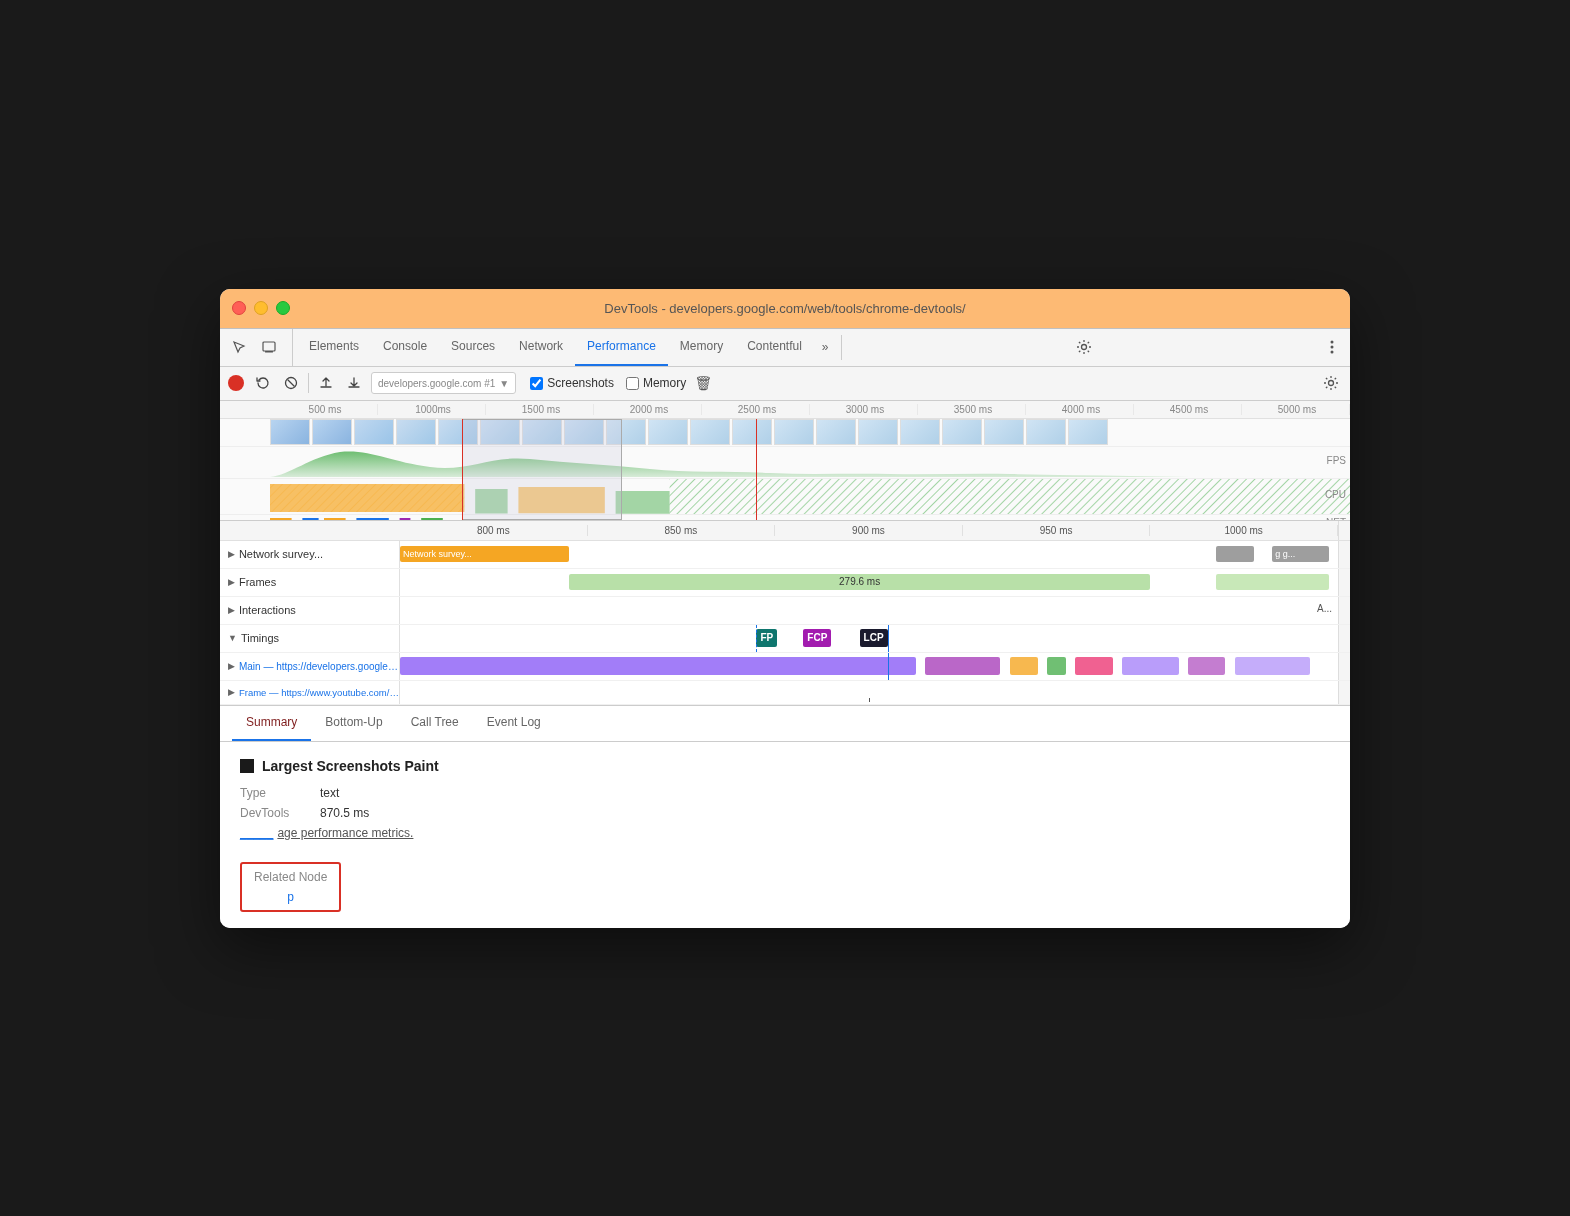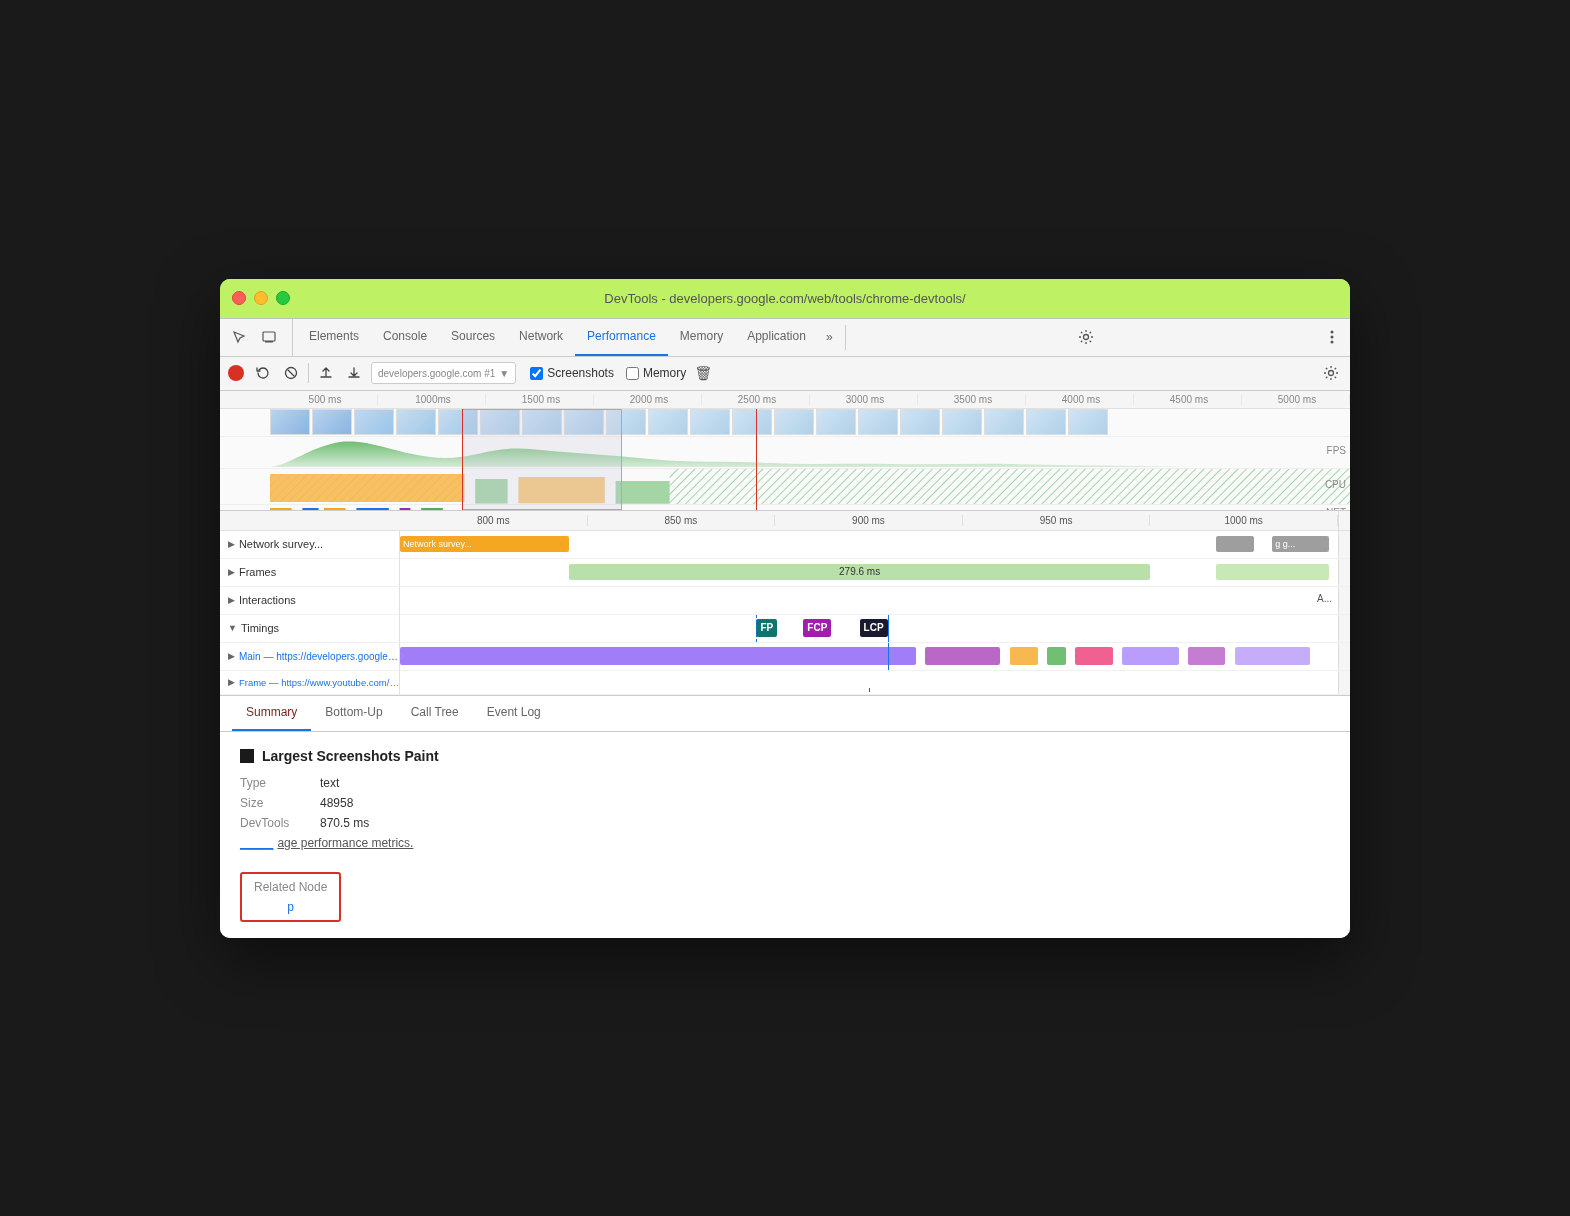--- a/index.html
+++ b/index.html
@@ -13,21 +13,21 @@
     }
     .window {
       width: 1130px;
       background: #f0f0f0;
       border-radius: 10px;
       box-shadow: 0 20px 60px rgba(0,0,0,0.5);
       overflow: hidden;
     }
     
     .title-bar {
-      background: #bef264;
+      background: #fdba74;
       height: 40px;
       display: flex;
       align-items: center;
       padding: 0 12px;
       border-bottom: 1px solid #c0c0c0;
       position: relative;
     }
     .traffic-lights {
       display: flex;
       gap: 8px;
@@ -488,21 +488,21 @@
     <div class="tab">
       <span>Network</span>
     </div>
     <div class="tab active">
       <span>Performance</span>
     </div>
     <div class="tab">
       <span>Memory</span>
     </div>
     <div class="tab">
-      <span>Application</span>
+      <span>Contentful</span>
     </div>
     <div class="tab-more">»</div>
     <div class="tab-separator"></div>
     <div class="tab-settings">
       <svg width="16" height="16" viewBox="0 0 16 16">
         <circle cx="8" cy="8" r="2.5" stroke="#555" stroke-width="1.3" fill="none"></circle>
         <path d="M8 1v2M8 13v2M1 8h2M13 8h2M2.9 2.9l1.4 1.4M11.7 11.7l1.4 1.4M2.9 13.1l1.4-1.4M11.7 4.3l1.4-1.4" stroke="#555" stroke-width="1.3"></path>
       </svg>
     </div>
     <div class="tab-settings">
@@ -811,24 +811,20 @@
           <span class="lcp-title">Largest Screenshots Paint</span>
         </div>
 
         
         <div class="detail-row">
           <span class="detail-label">Type</span>
           <span class="detail-value">text</span>
         </div>
 
         
-        <div class="detail-row">
-          <span class="detail-label">Size</span>
-          <span class="detail-value">48958</span>
-        </div>
 
         
         <div class="detail-row">
           <span class="detail-label">DevTools</span>
           <span class="detail-value">870.5 ms</span>
         </div>
 
         
         <div class="detail-row" style="margin-bottom:10px;">
           <span class="detail-link" style="margin-right:4px;font-size:12px;">_____</span>

